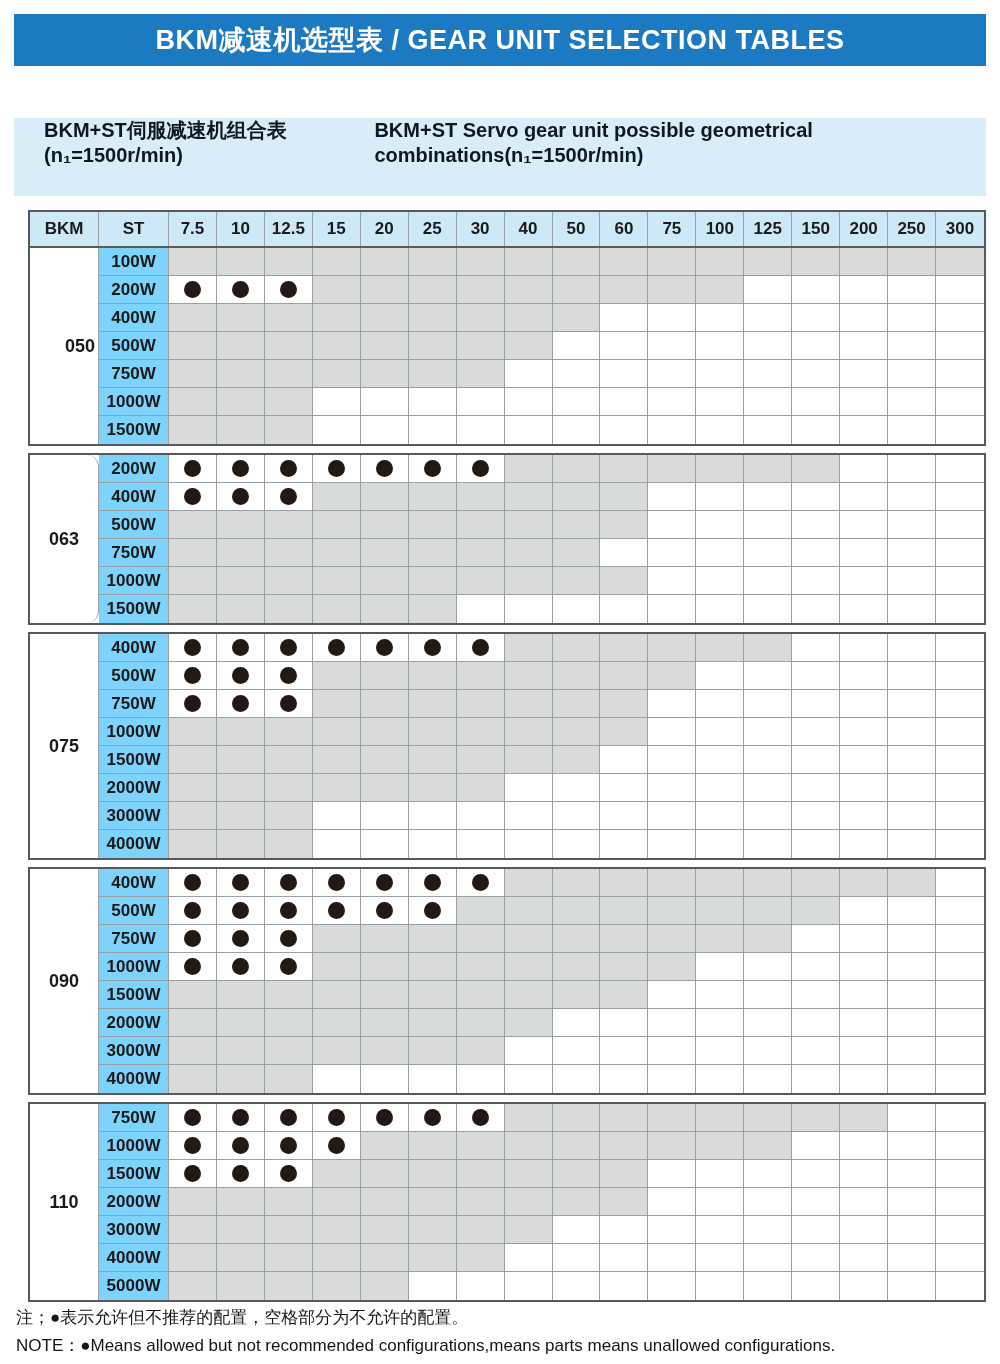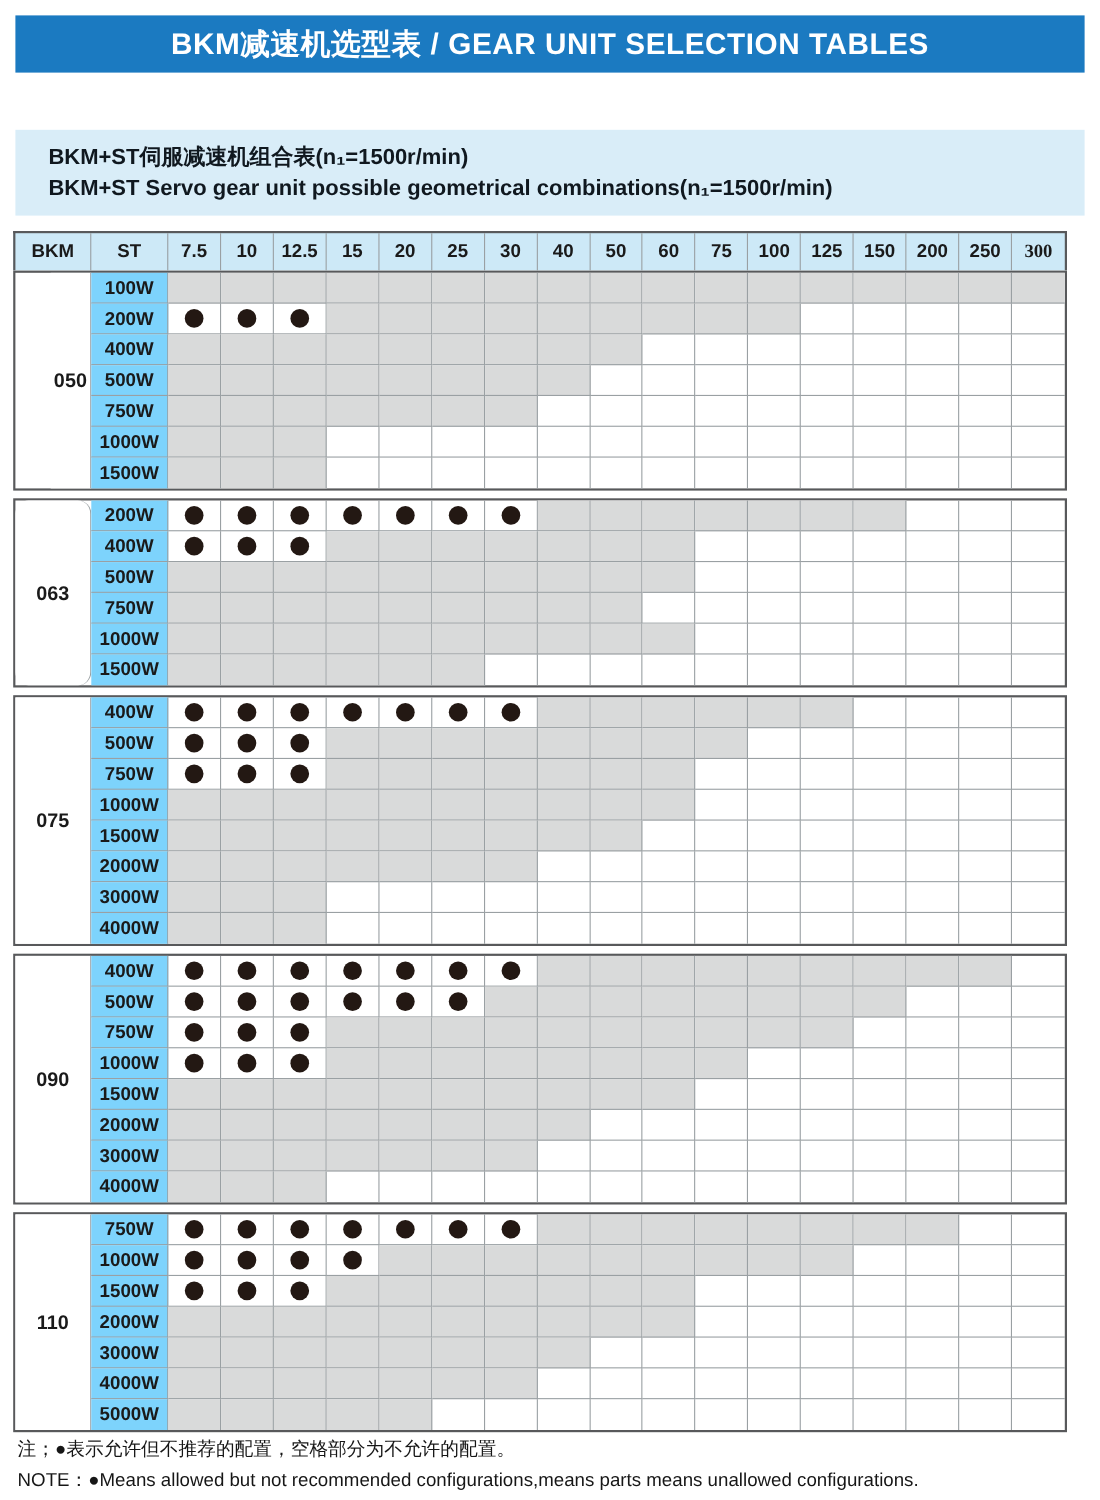--- a/index.html
+++ b/index.html
@@ -9,41 +9,41 @@
     --line:#9aa0a3; --outer:#58595b;
   }
   *{box-sizing:border-box;}
   html,body{margin:0;padding:0;}
   body{width:1000px;height:1364px;background:#ffffff;position:relative;
        font-family:"Liberation Sans","DejaVu Sans",sans-serif;color:#1a1a1a;}
   .banner{position:absolute;left:14px;top:14px;width:972px;height:52px;
           background:var(--banner-bg);display:flex;align-items:center;justify-content:center;}
   .banner h1{margin:15px;font-size:27px;font-weight:bold;color:var(--banner-text);letter-spacing:.5px;}
   .subtitle{position:absolute;left:14px;top:118px;width:972px;height:78px;
-            background:var(--subtitle-bg);display:flex;flex-direction:column;justify-content:center;
+            background:var(--subtitle-bg);display:flex;flex-direction:row;justify-content:center;
             padding-left:30px;gap:3px;}
   .subtitle div{font-size:20px;font-weight:bold;color:#10181f;line-height:1.25;}
-  .table-wrap{position:absolute;left:12px;top:210px;width:958px;}
+  .table-wrap{position:absolute;left:28px;top:210px;width:958px;}
   .grid{display:grid;grid-template-columns:69px 70px repeat(17,1fr);}
   .thead{border:2px solid var(--outer);border-bottom:none;background:var(--header-bg);}
   .hcell{height:34px;display:flex;align-items:center;justify-content:center;
          font-size:17px;font-weight:bold;border-right:1px solid var(--line);}
   .hcell.clast{border-right:none;}
   .block{border:2px solid var(--outer);margin-top:7px;background:#ffffff;}
   #tbody .block:first-child{margin-top:0;}
   .bkm{grid-column:1;display:flex;align-items:center;justify-content:center;
        font-size:18px;font-weight:bold;border-right:1px solid var(--line);background:#fff;}
   .st{height:28px;display:flex;align-items:center;justify-content:center;
       font-size:17px;font-weight:bold;background:#7dd3fc;
       border-right:1px solid var(--line);border-bottom:1px solid var(--line);}
   .cell{height:28px;display:flex;align-items:center;justify-content:center;
         border-right:1px solid var(--line);border-bottom:1px solid var(--line);}
   .cell.gray{background:var(--gray);}
   .rlast{border-bottom:none!important;}
-  .clast{border-right:none!important;font-family:Liberation Serif, serif;}
+  .clast{border-right:none!important;}
   .dot{width:17px;height:17px;border-radius:50%;background:var(--dot);}
   .notes{position:absolute;left:16px;top:1306px;width:968px;}
   .notes div{font-size:17px;color:#161616;margin-bottom:5px;}
 </style>
 </head>
 <body>
 
 <div class="page">
 
   <header class="banner">

